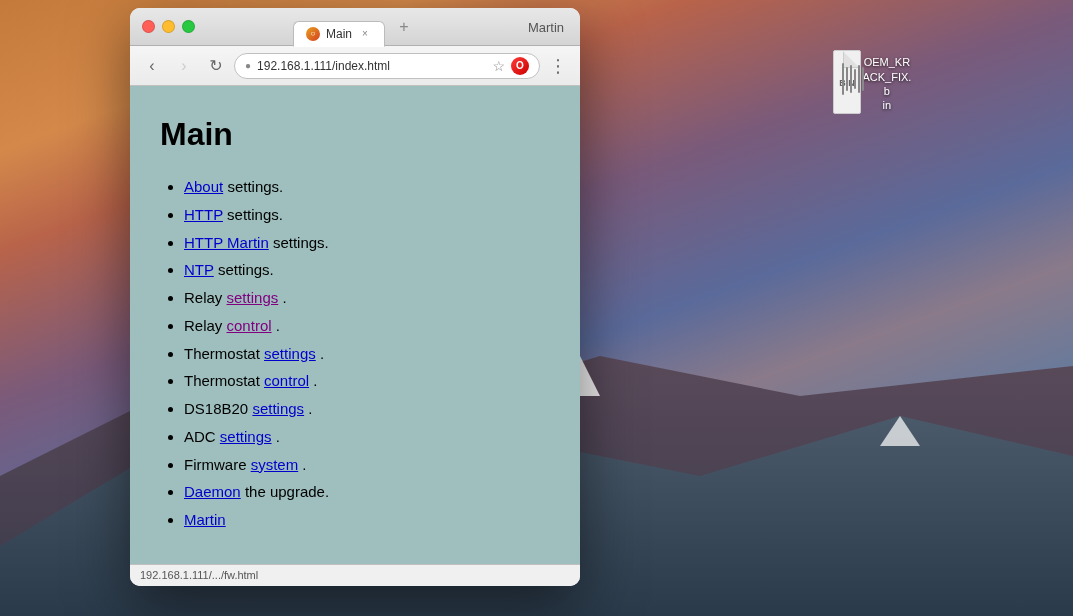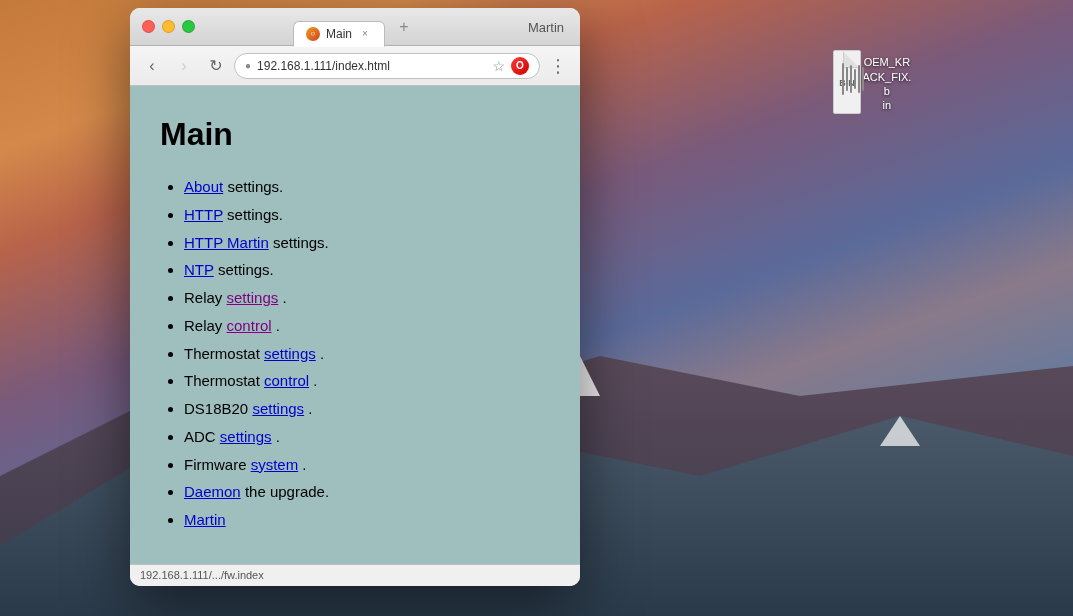--- a/index.html
+++ b/index.html
@@ -477,18 +477,18 @@
           <a>Daemon</a>
           <span> the upgrade.</span>
         </li>
         <li>
           <a>Martin</a>
         </li>
       </ul>
     </div>
 
     <div class="status-bar">
-      <span>192.168.1.111/.../fw.index</span>
+      <span>192.168.1.111/.../fw.html</span>
     </div>
 
   </div>
 
 </div>
 
 </body></html>

